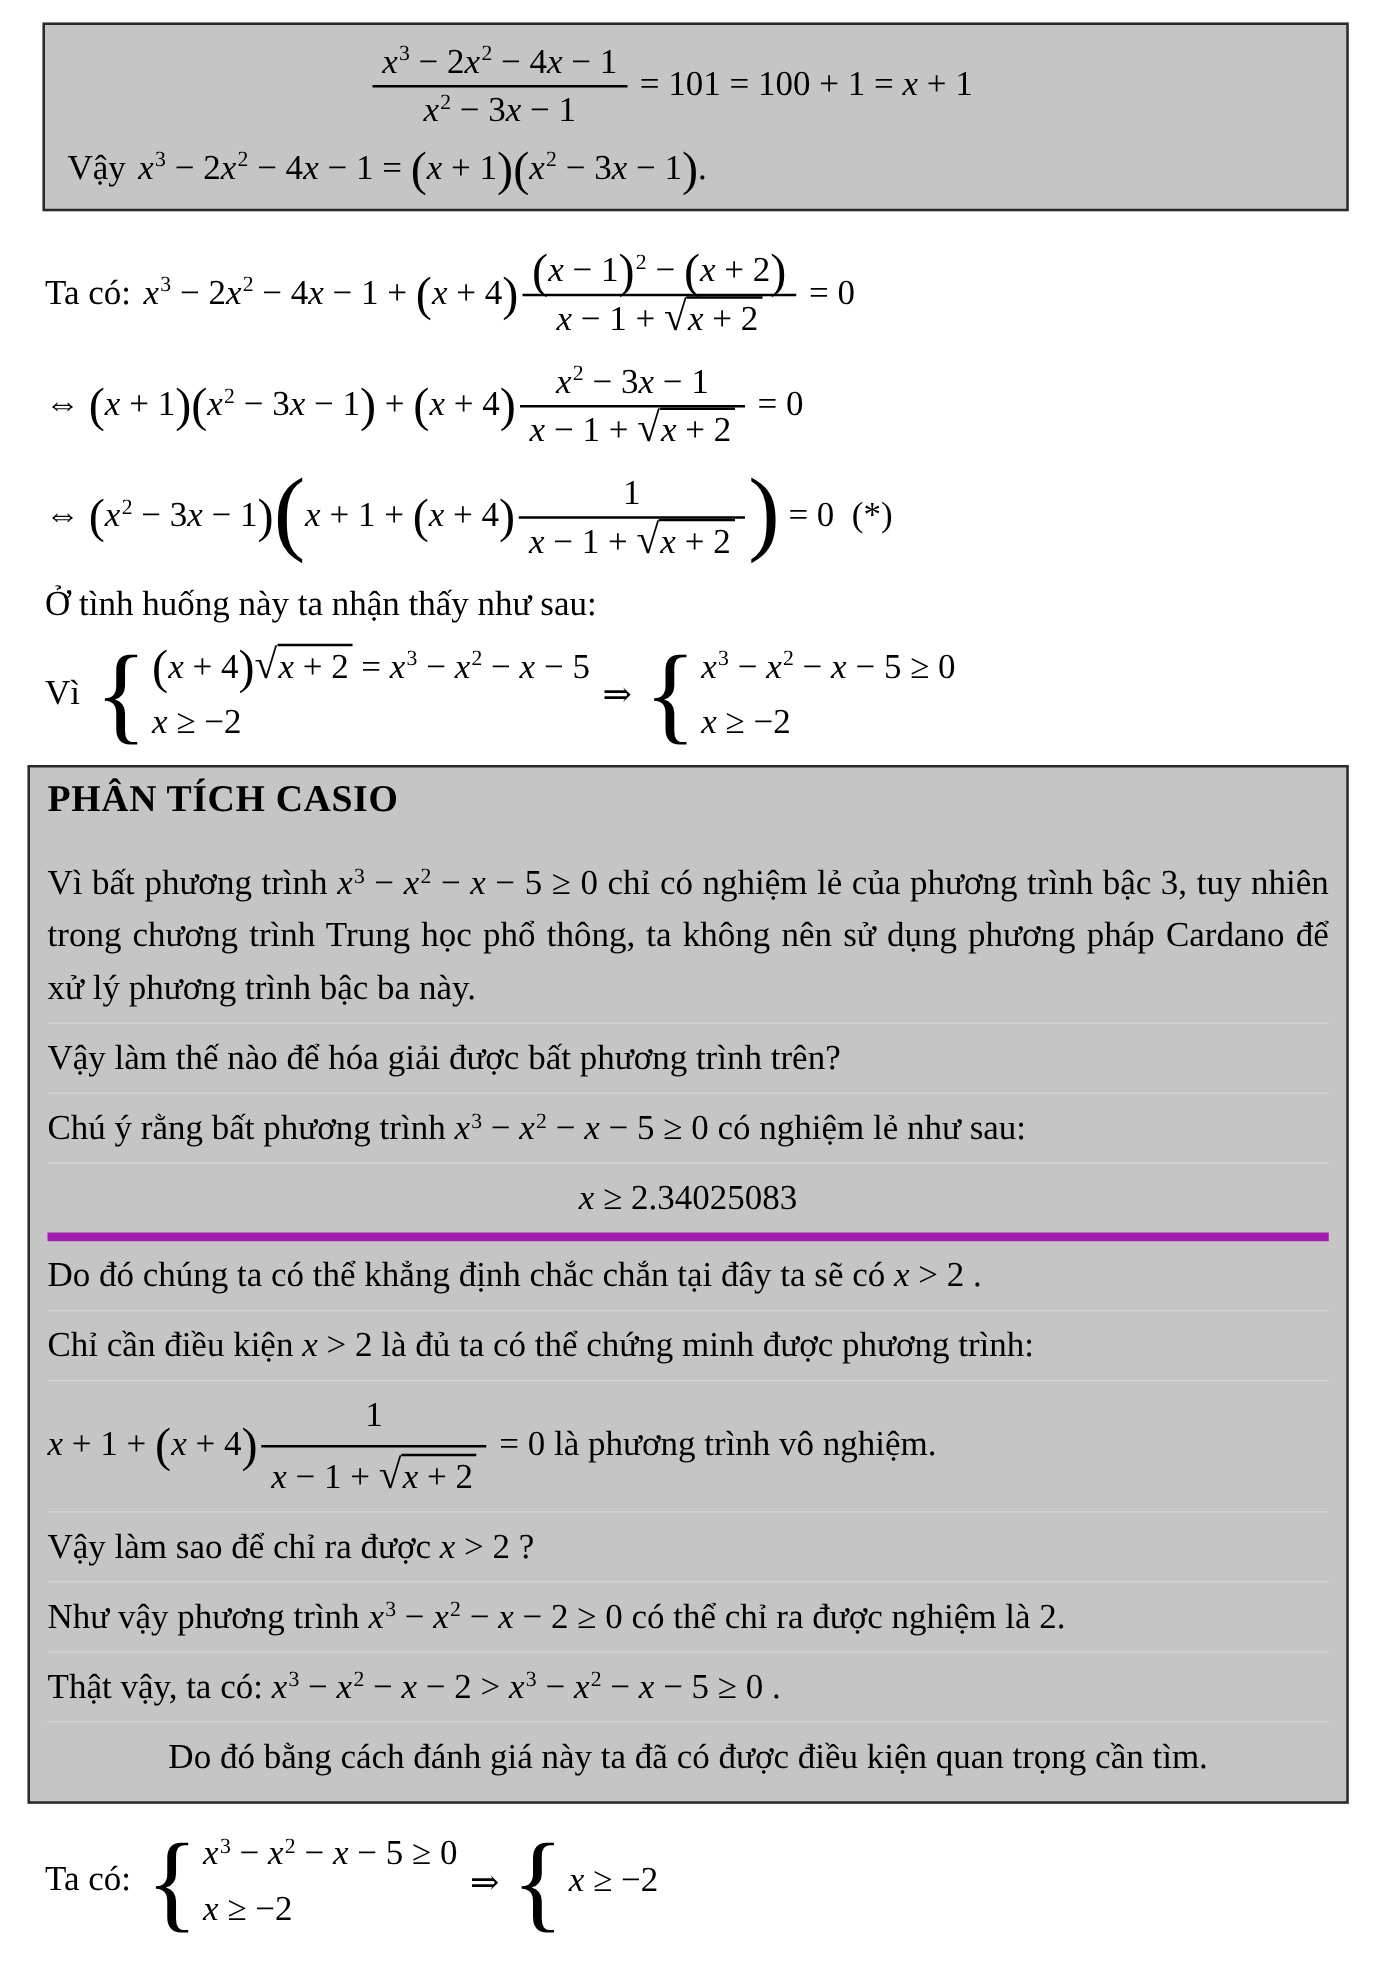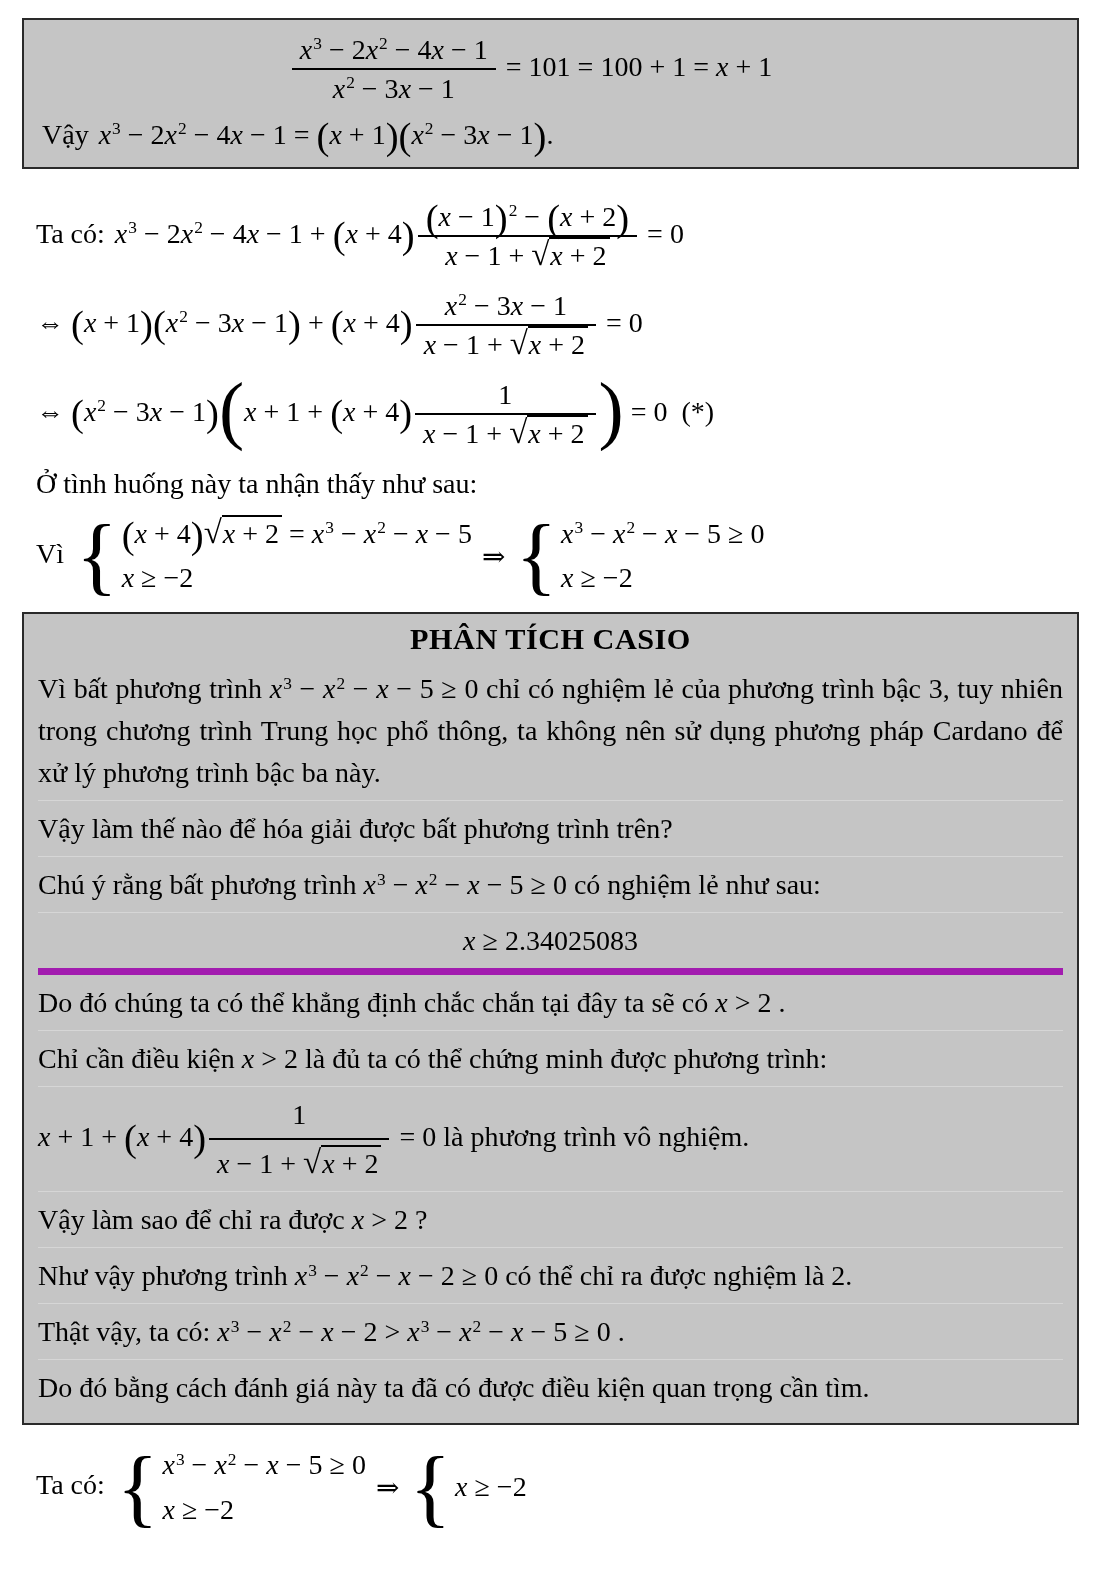--- a/index.html
+++ b/index.html
@@ -13,32 +13,32 @@
     color: #000;
     background: #ffffff;
   }
   
   .gray-box {
     background: var(--box-bg, #c5c5c5);
     border: 2px solid var(--box-border, #2a2a2a);
     box-sizing: border-box;
     padding: 6px 14px 8px 14px;
   }
-  .top-box { margin-bottom: 10px; }
+  .top-box { margin-bottom: 10px; margin-left: 12px; }
   .top-box .center-line { text-align: center; margin: 8px 40px 14px 0; }
   .top-box .left-line { margin: 2px 0 8px 4px; }
 
   .deriv { padding: 4px 0 0 14px; }
   .math-line { margin: 18px 0; }
   .note-line { margin: 14px 0 10px 0; }
 
   .casio { margin-top: 10px; }
-  .casio h2 { text-align: center; font-size: 1.08em; margin: 2px 0 4px 0; font-weight: bold; letter-spacing: 0.5px; }
+  .casio h2 { text-align: left; font-size: 1.08em; margin: 2px 0 22px 0; font-weight: bold; letter-spacing: 0.5px; }
   .casio p { margin: 0; padding: 7px 0 6px 0; line-height: 1.5; border-bottom: 1px solid #d6d6d6; }
-  .casio p:last-child { border-bottom: none; }
+  .casio p:last-child { border-bottom: none; text-align: center; }
   .casio p.just { text-align: justify; }
   .casio p.center { text-align: center; border-bottom: 7px solid #a21caf; }
 
   .conclusion { padding-left: 14px; }
   .conclusion .math-line { margin: 24px 0; }
 
   .lbl { margin-right: 10px; }
 
   
   i { font-style: italic; }

